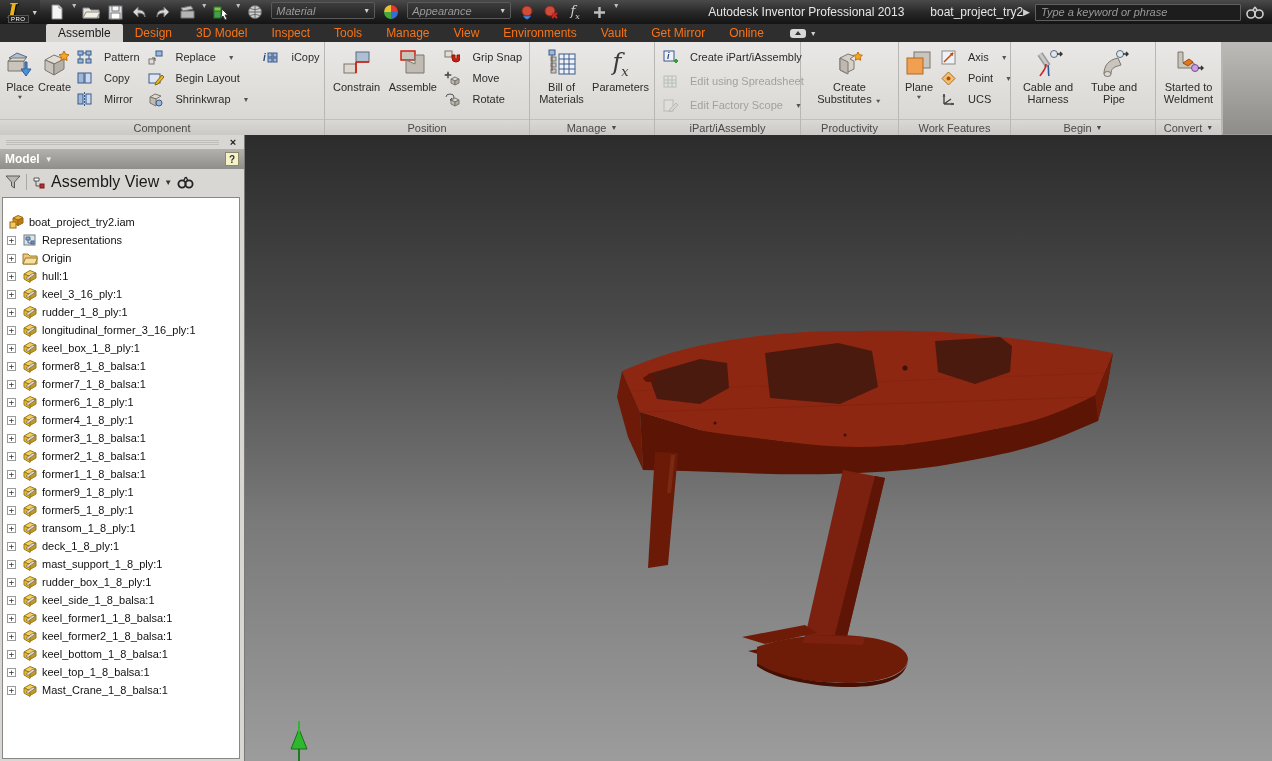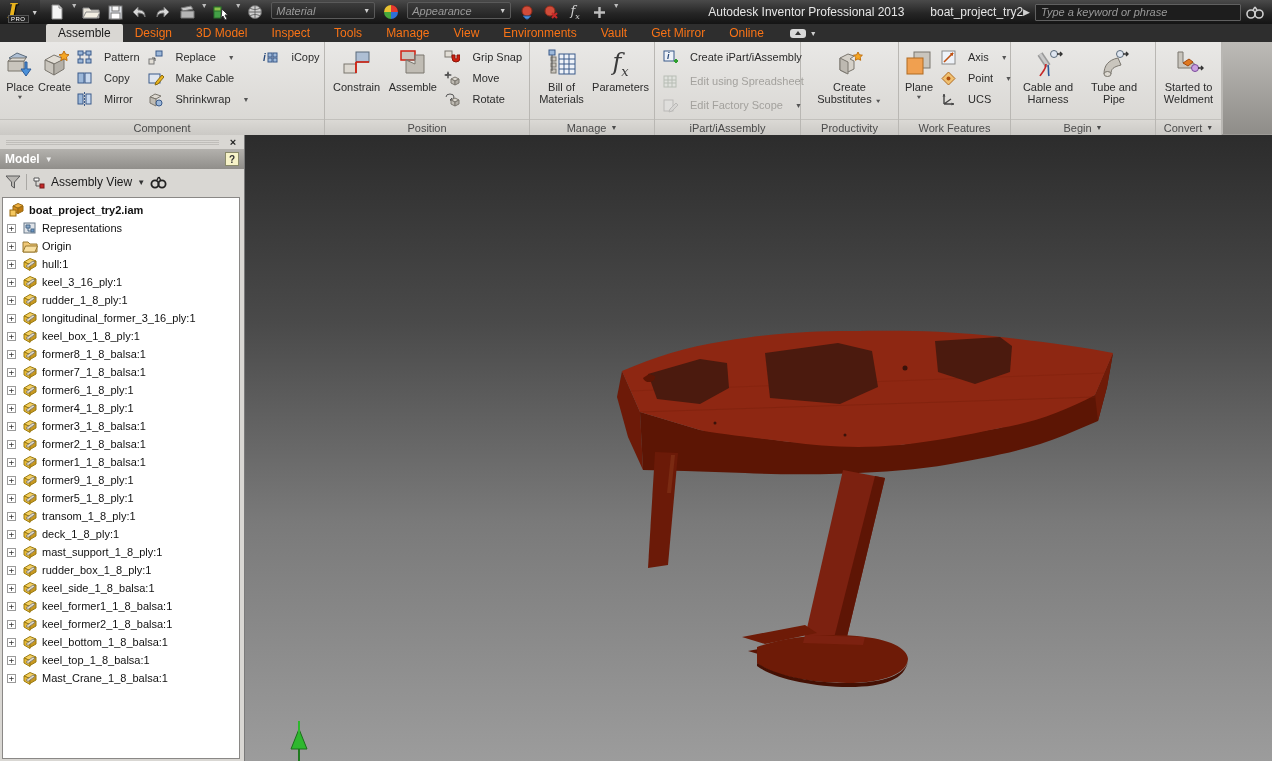--- a/index.html
+++ b/index.html
@@ -77,32 +77,32 @@
   .close-x { width:16px; height:12px; font-size:11px; font-weight:bold; color:#222; display:flex;
     align-items:center; justify-content:center; margin-right:3px; cursor:default; }
   .browser-header { height:20px; background:linear-gradient(#b3b1ad,#908e8a); display:flex; align-items:center;
     padding:0 5px; }
   .bh-title { color:#fff; font-size:12px; font-weight:bold; }
   .bh-caret { color:#f0f0f0; font-size:8px; margin-left:5px; }
   .bh-help { margin-left:auto; width:14px; height:14px; background:#f7f3c8; border:1px solid #8a8a6a;
     font-size:10px; font-weight:bold; color:#333; display:flex; align-items:center; justify-content:center; }
   .browser-toolbar { height:26px; display:flex; align-items:center; gap:5px; padding:0 5px; }
   .tb-sep { width:1px; height:16px; background:#aaa8a4; }
-  .tb-label { font-size:12px; color:#1a1a1a; }
+  .tb-label { font-size:16px; color:#1a1a1a; }
   .tb-caret { font-size:8px; color:#333; }
   .tree-box { position:absolute; left:2px; right:4px; top:62px; bottom:2px; background:#fff;
     border:1px solid #8a8886; overflow:hidden; padding-top:3px; }
   .tree-row { height:18px; display:flex; align-items:center; font-size:11px; color:#111; position:relative;
     padding-left:4px; white-space:nowrap; }
   .tree-row .expander { width:9px; height:9px; border:1px solid #9a9a9a; background:#fff; color:#333;
     font-size:9px; line-height:7px; text-align:center; margin-right:6px; flex:0 0 auto;
     font-family:"DejaVu Sans Mono",monospace; }
   .tree-row .no-exp { width:0; margin-right:2px; }
   .tree-row .ticon { width:16px; height:14px; margin-right:4px; flex:0 0 auto; }
-  .tree-row.bold { font-weight:bold; }
+  .tree-row.bold { font-weight:normal;margin-top:12px; }
 
   
   .viewport { flex:1; position:relative; background:linear-gradient(#2c2c2c 0%, #4a4a4a 30%, #7a7a7a 62%, #9c9c9c 100%); }
   .viewport svg.scene { position:absolute; left:0; top:0; }
 
   .caret-glyph { display:inline-block; transform:scaleY(.8); }
 </style>
 </head>
 <body>
 
@@ -300,21 +300,21 @@
             <span>Replace</span>
             <span class="scaret">▼</span>
           </div>
           <div class="smallbtn">
             <span class="sicon">
                 <svg width="16" height="15">
                   <rect x="1" y="3" width="11" height="9" fill="#dfe6f0" stroke="#3a5a8a"></rect>
                   <path d="M8,11 l6,-7 2,2 -6,7 -3,1 z" fill="#e8b31d" stroke="#8a6a10"></path>
                 </svg>
               </span>
-            <span>Make Cable</span>
+            <span>Begin Layout</span>
           </div>
           <div class="smallbtn">
             <span class="sicon">
                 <svg width="15" height="15">
                   <path d="M2,5 l5,-3 6,2 -5,3 z" fill="#dcd8d0" stroke="#7a766e"></path>
                   <path d="M2,5 v6 l6,3 v-7 z" fill="#c0bcb4" stroke="#7a766e"></path>
                   <circle cx="11" cy="11" r="3" fill="#9db8d9" stroke="#3a5a8a"></circle>
                 </svg>
               </span>
             <span>Shrinkwrap</span>

